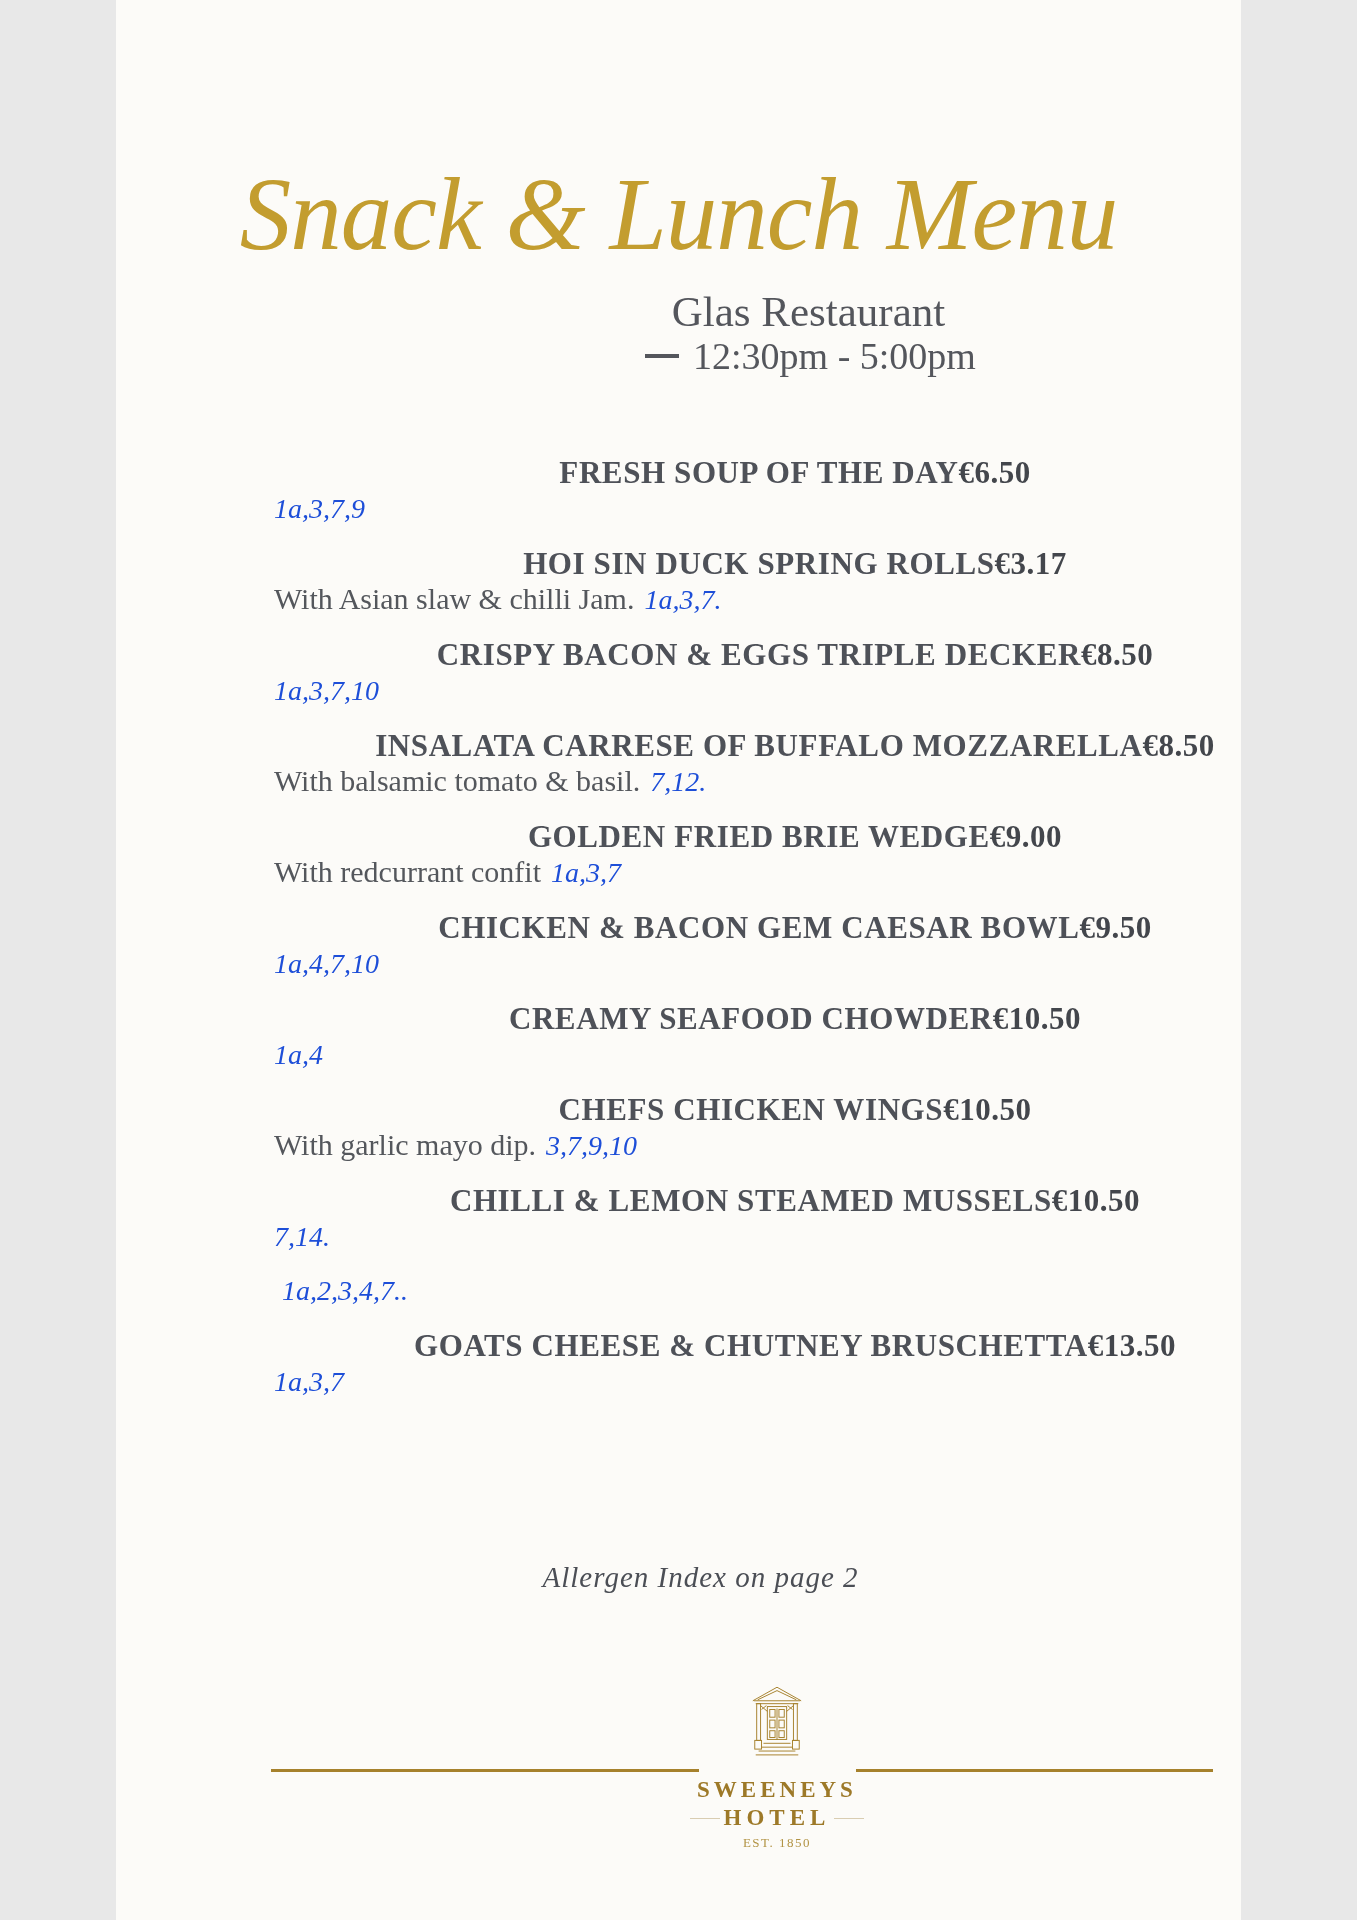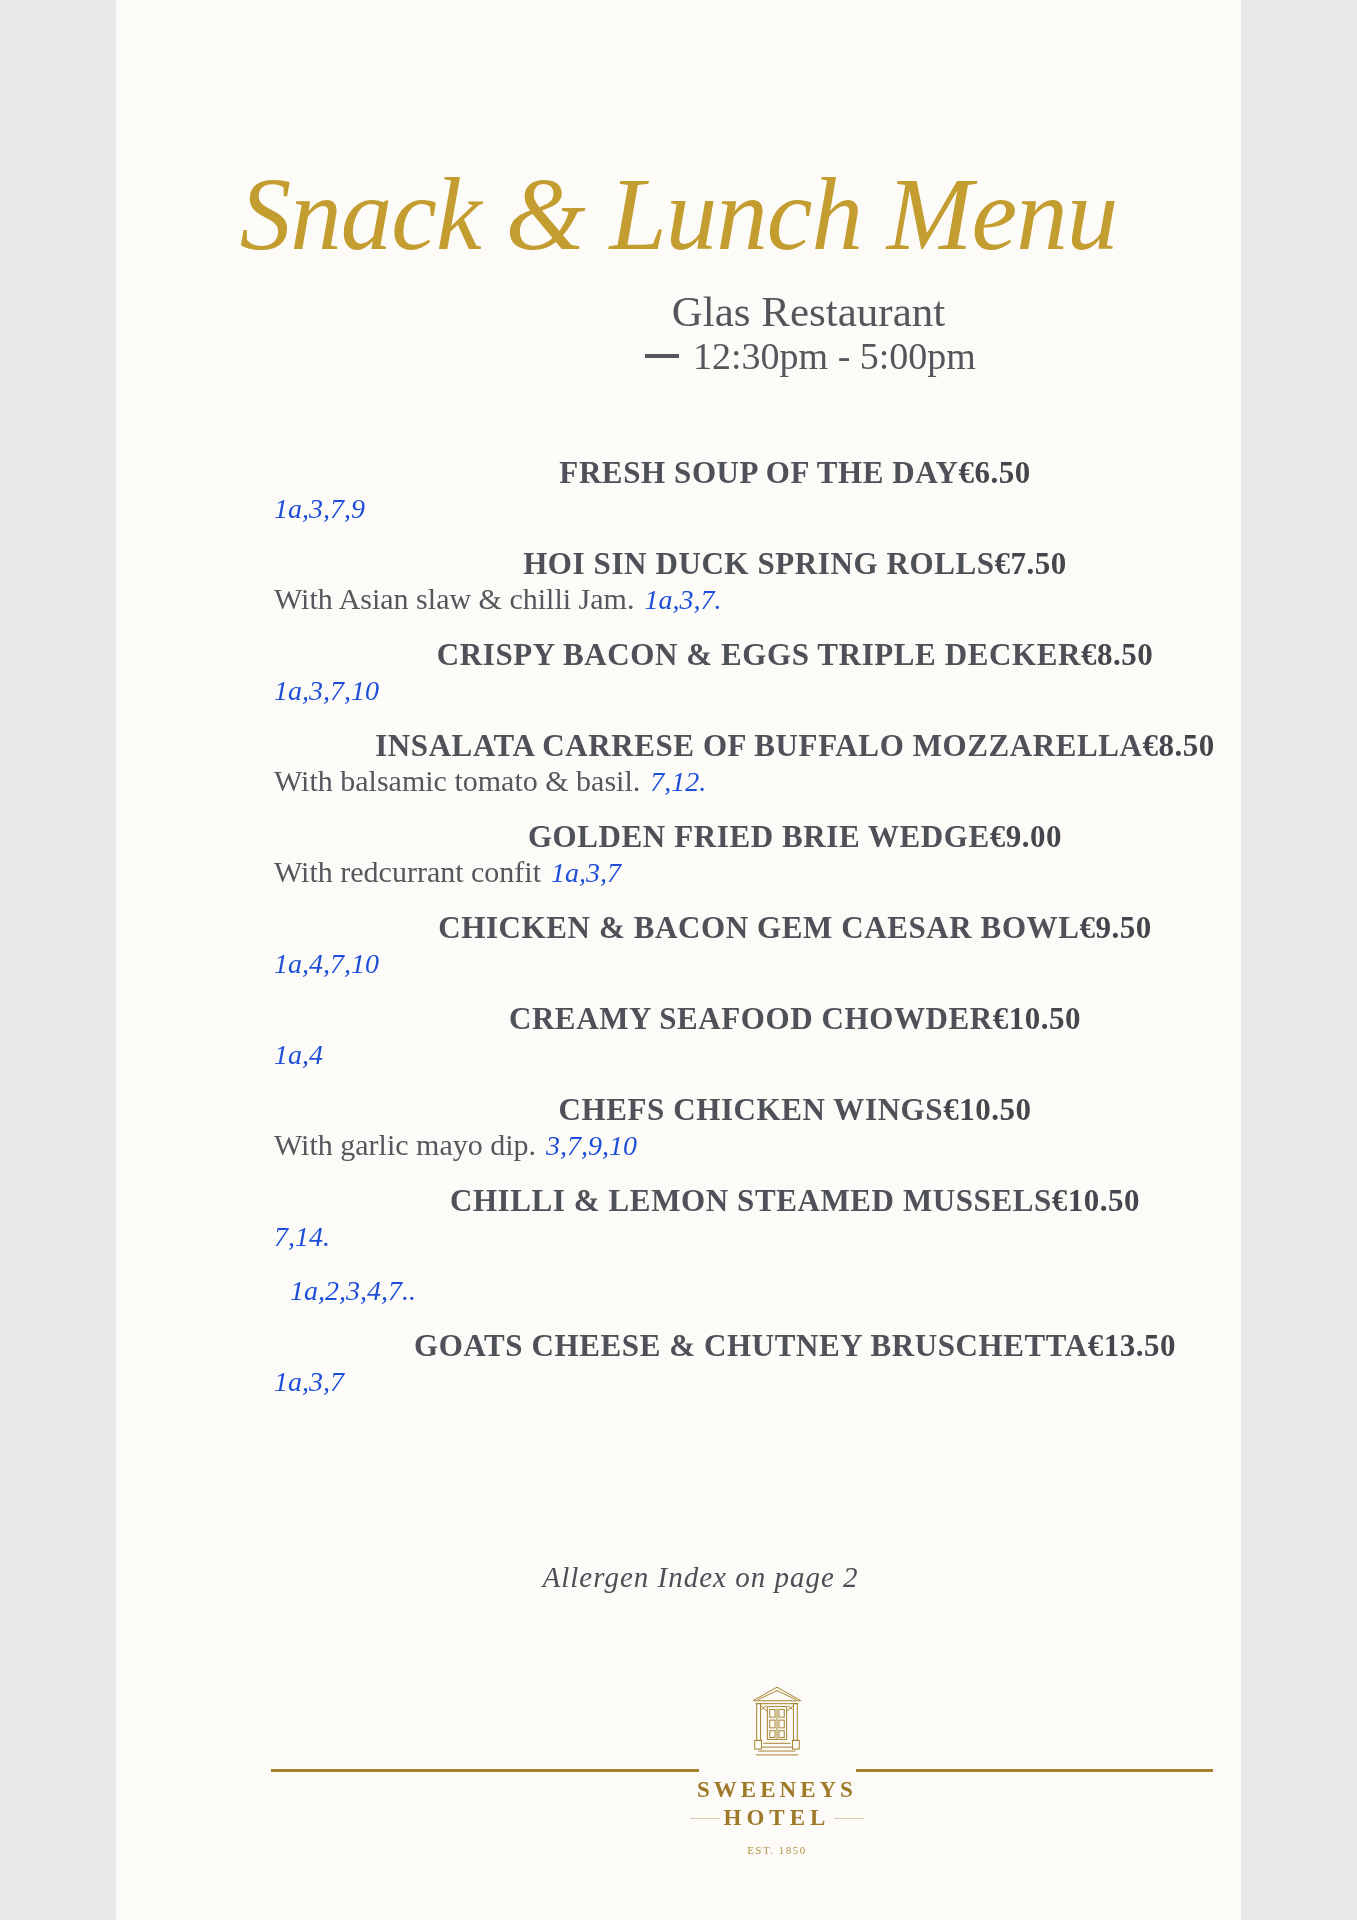--- a/index.html
+++ b/index.html
@@ -87,21 +87,21 @@
   }
   .brand-hotel-row{
     display:flex;align-items:center;justify-content:center;gap:4px;
     margin-top:2px;
   }
   .brand-hotel{
     font-size:23px;letter-spacing:5px;font-weight:600;line-height:26px;
   }
   .brand-dash{width:30px;height:1px;background:#d9cdb2;}
   .brand-est{
-    margin-top:13px;font-size:11px;letter-spacing:1.5px;color:#b29344;
+    margin-top:4px;font-size:13px;letter-spacing:1.5px;color:#b29344;
   }
   .page-label{
     position:absolute;top:1762px;left:1133px;
     font-size:36px;color:#8e7120;letter-spacing:.5px;
   }
 </style>
 </head>
 <body>
 
 <div class="page">
@@ -118,21 +118,21 @@
     </div>
     <div class="row-desc">
       <span class="allergens" style="margin-left: 0px;">1a,3,7,9</span>
     </div>
   </div>
 
 
   <div class="row">
     <div class="row-top">
       <span class="item-name">HOI SIN DUCK SPRING ROLLS</span>
-      <span class="item-price">€7.50</span>
+      <span class="item-price">€3.17</span>
     </div>
     <div class="row-desc">
       <span class="desc-text">With Asian slaw &amp; chilli Jam.</span><span class="allergens">1a,3,7.</span>
     </div>
   </div>
 
   <div class="row">
     <div class="row-top">
       <span class="item-name">CRISPY BACON &amp; EGGS TRIPLE DECKER</span>
       <span class="item-price">€8.50</span>
@@ -197,21 +197,21 @@
       <span class="item-name">CHILLI &amp; LEMON STEAMED MUSSELS</span>
       <span class="item-price">€10.50</span>
     </div>
     <div class="row-desc">
       <span class="allergens" style="margin-left: 0px;">7,14.</span>
     </div>
   </div>
 
   <div class="row">
     <div class="row-desc">
-      <span class="allergens" style="margin-left: 16px;">1a,2,3,4,7..</span>
+      <span class="allergens" style="margin-left: 8px;">1a,2,3,4,7..</span>
     </div>
   </div>
 
   <div class="row">
     <div class="row-top">
       <span class="item-name">GOATS CHEESE &amp; CHUTNEY BRUSCHETTA</span>
       <span class="item-price">€13.50</span>
     </div>
     <div class="row-desc">
       <span class="allergens" style="margin-left: 0px;">1a,3,7</span>

